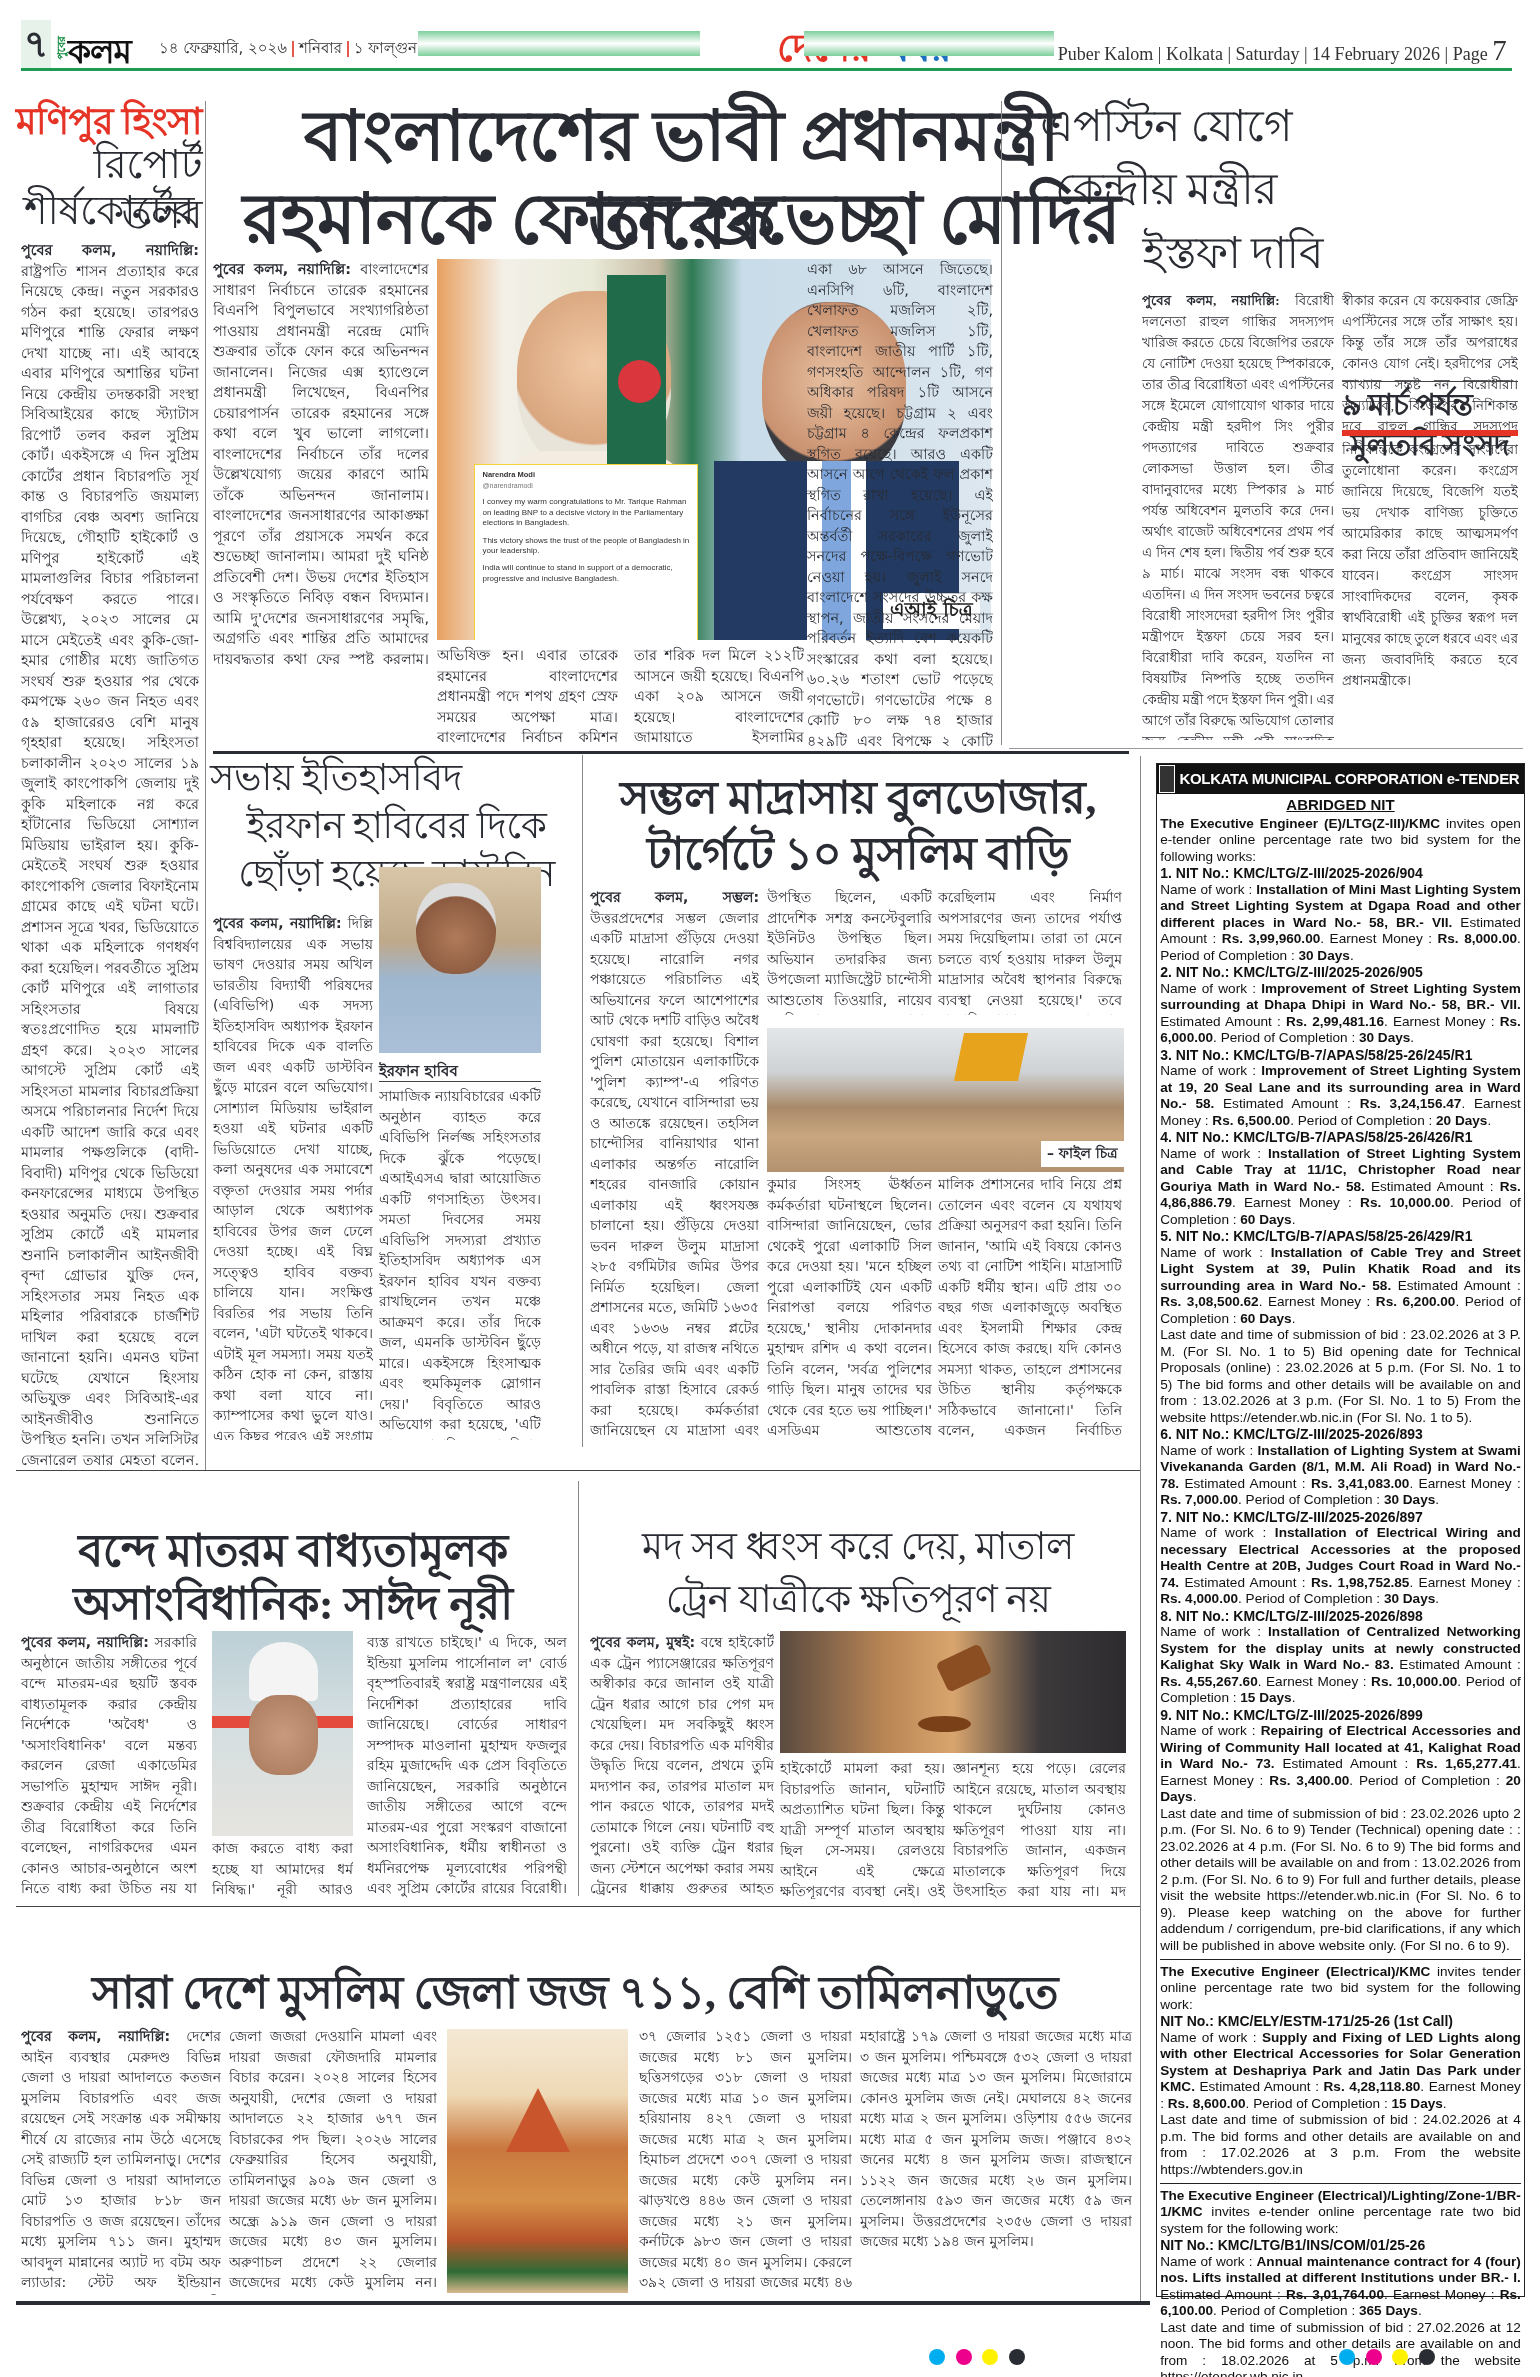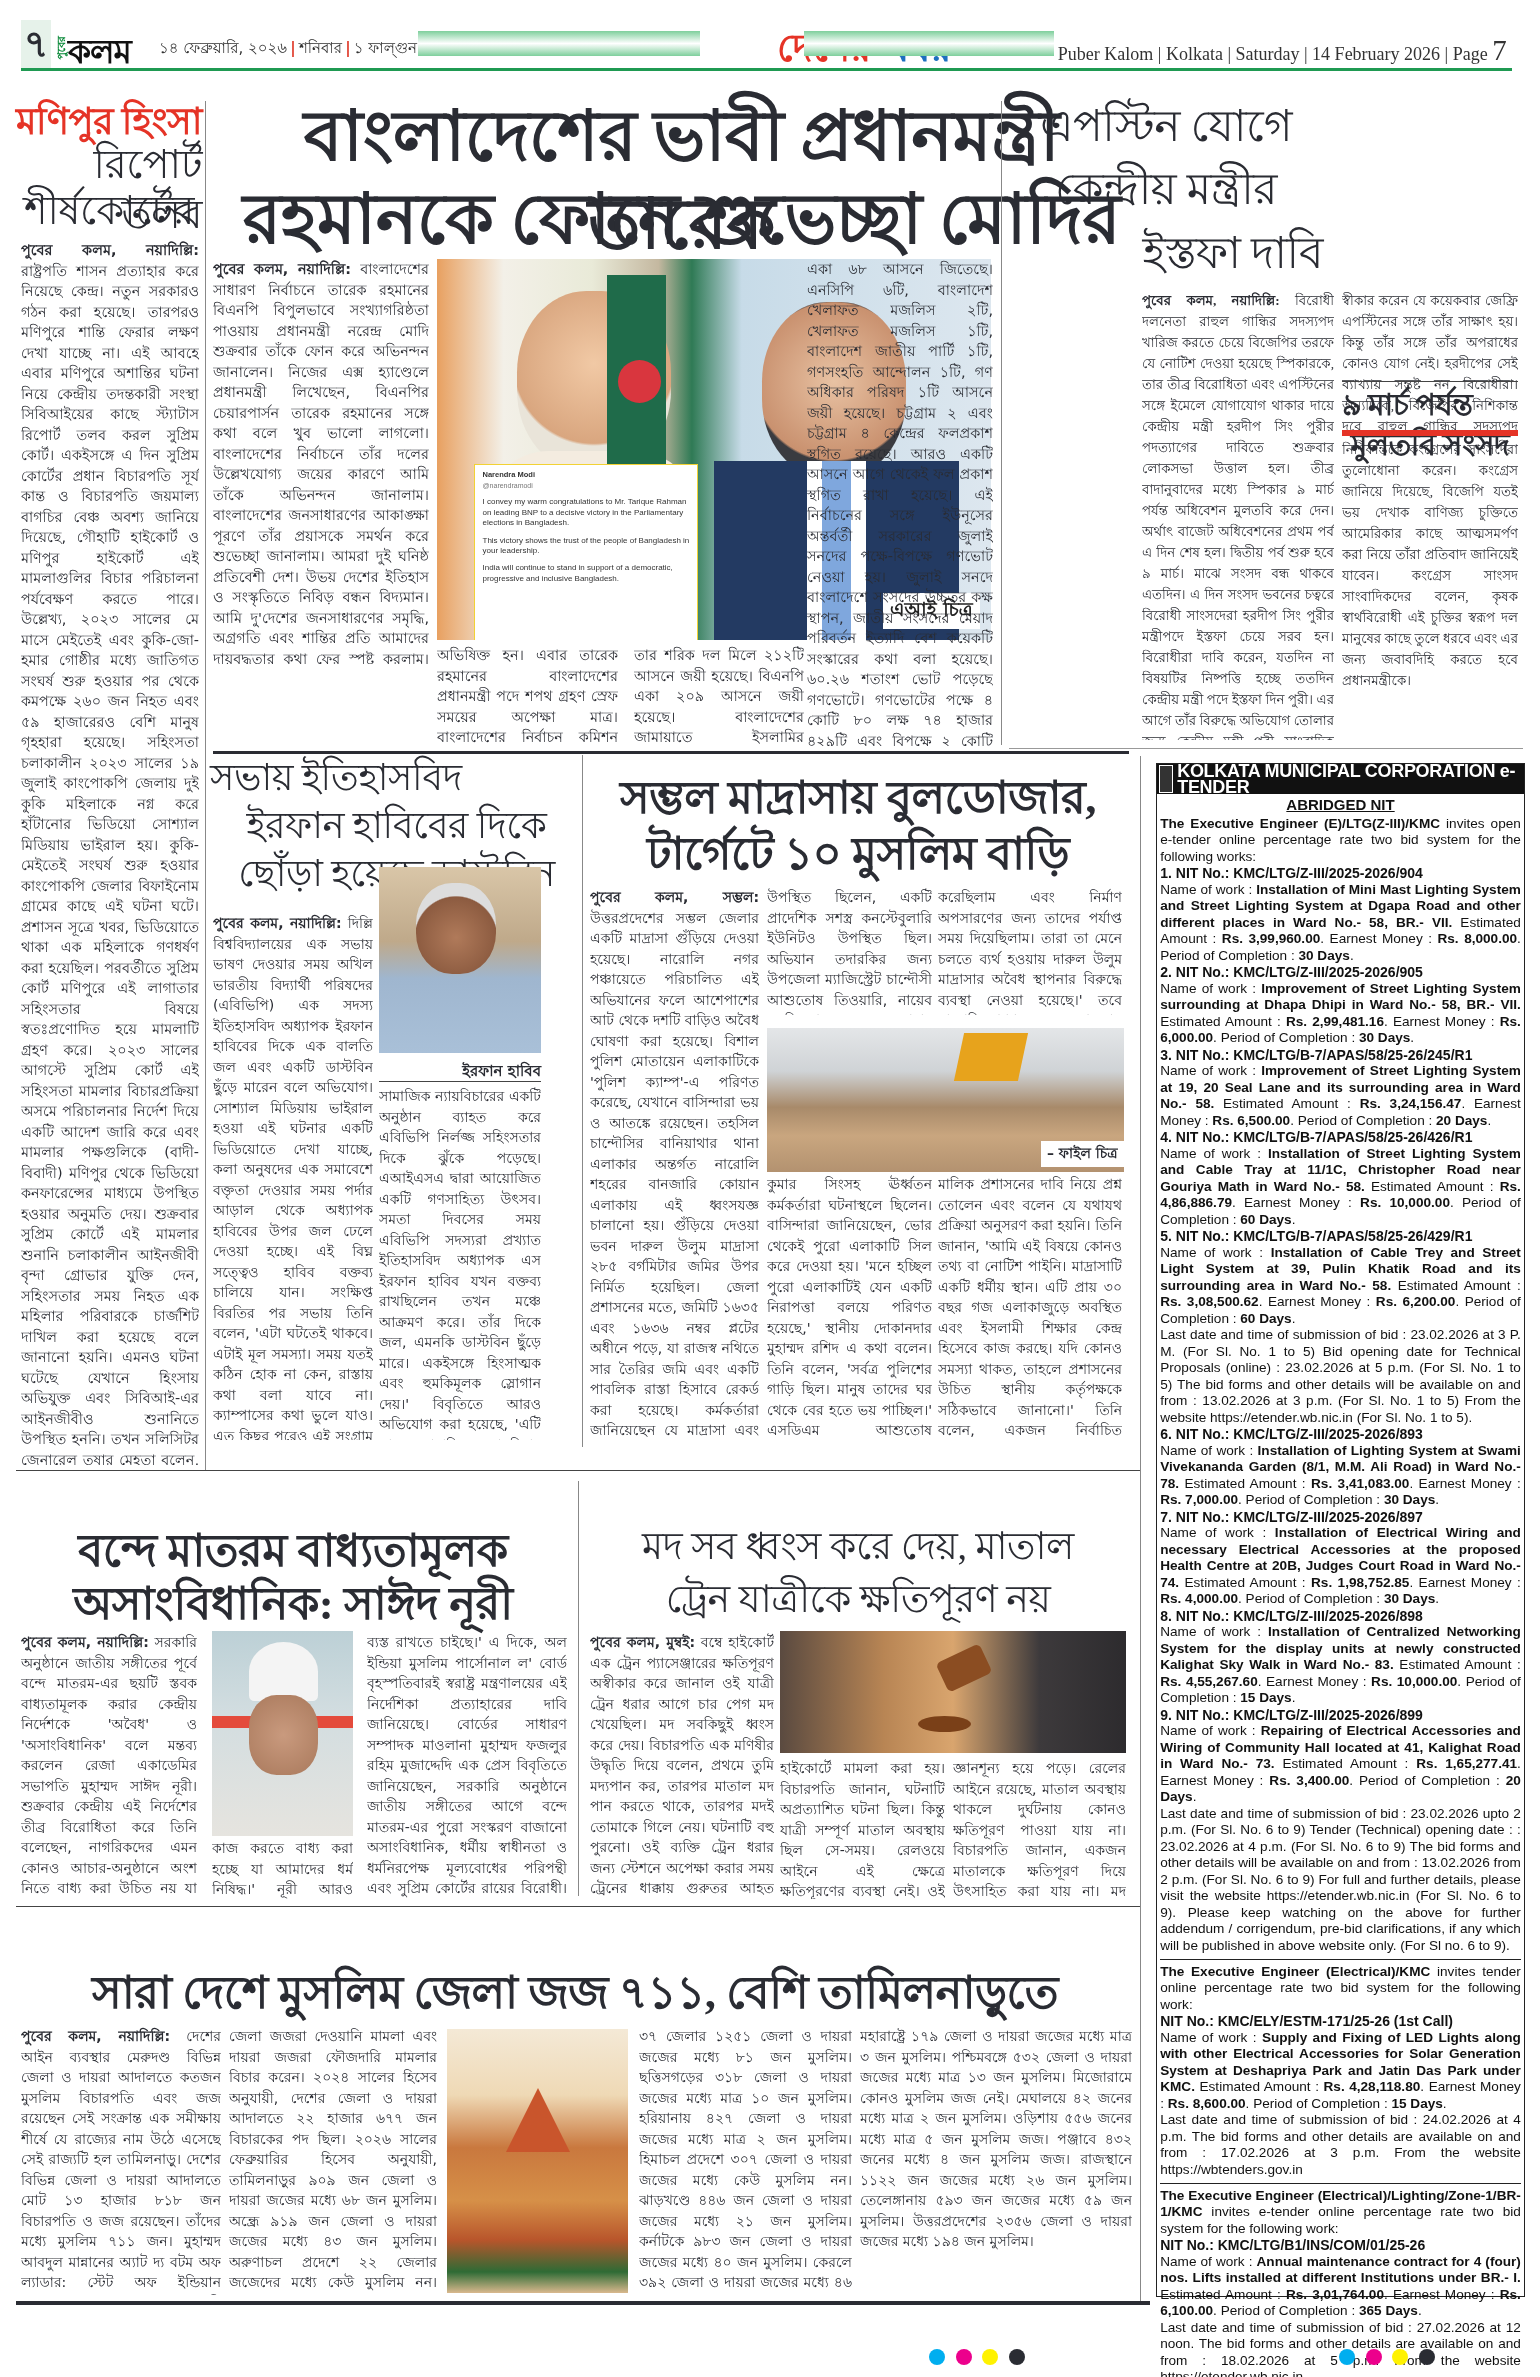--- a/index.html
+++ b/index.html
@@ -20,26 +20,26 @@
   #mast .eng{position:absolute;right:5.3px;top:14px;font-family:"Liberation Serif",serif;font-size:18px;color:#333}
   #mast .eng b{font-size:29px;font-weight:normal}
   #rule{left:21px;top:68px;width:1491px;height:2.7px;background:#1f9a52}
   
   .hline{position:absolute;background:#444}
   .vline{position:absolute;background:#888;width:1.1px}
   .head{position:absolute;font-weight:bold;color:#2a2c33;line-height:1.25;letter-spacing:-0.5px}
   .body{position:absolute;font-size:14.4px;line-height:20.5px;text-align:justify;color:#2a2c33;overflow:hidden}
   .body b{font-weight:bold}
   .photo{position:absolute;overflow:hidden}
-  .cap{position:absolute;font-size:15px;font-weight:bold;text-align:right}
+  .cap{position:absolute;font-size:15px;font-weight:bold;text-align:left}
   
   #kmc{left:1156px;top:763px;width:369px;height:1534px;border:1.6px solid #222;background:#fff;font-family:"Liberation Sans",sans-serif;font-size:13.6px;line-height:16.5px;color:#111;padding:0 3.2px}
   #kmc .hdr{background:#111;color:#fff;height:30px;display:flex;align-items:center;margin:0 -3.2px}
   #kmc .seal{width:16px;height:28px;border:1.1px solid #fff;margin:0 4.3px 0 2.1px;background:#333}
-  #kmc .title{font-size:18px;font-weight:bold;letter-spacing:-0.3px}
+  #kmc .title{font-size:15px;font-weight:bold;letter-spacing:-0.3px}
   #kmc .abr{text-align:center;font-weight:bold;font-size:15px;text-decoration:underline;margin:3.2px 0 2.1px}
   #kmc p{text-align:justify;margin:0}
   #kmc .nit{font-weight:bold;font-size:14px}
   #kmc hr{border:none;border-top:1.1px solid #222;margin:4.3px 0}
   .dots{position:absolute;top:2349px;display:flex;gap:10.7px}
   .dots span{width:16px;height:16px;border-radius:50%;display:block}
 </style>
 </head>
 <body>
 

